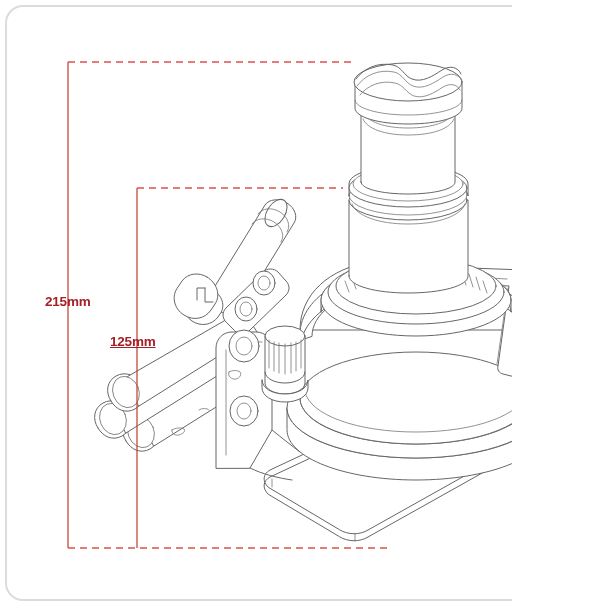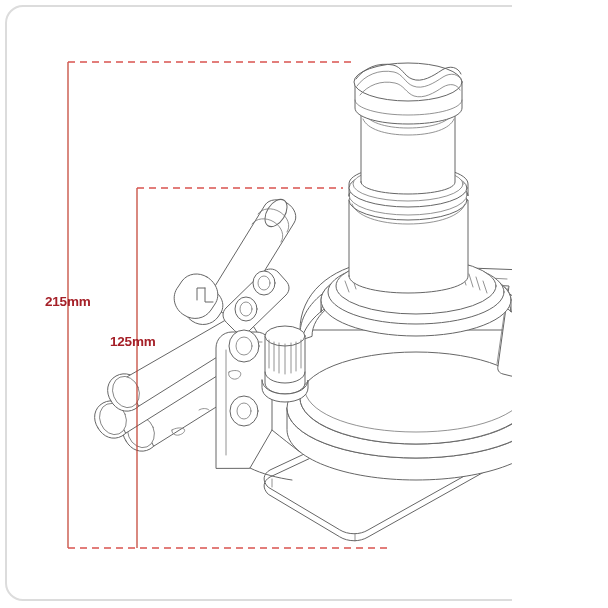--- a/index.html
+++ b/index.html
@@ -36,21 +36,21 @@
   .dim-label {
     position: absolute;
     font-family: "Liberation Sans", sans-serif;
     font-weight: bold;
     font-size: 13.5px;
     letter-spacing: -0.2px;
     color: #a52028;
     white-space: nowrap;
   }
   #label-215 { left: 45px; top: 294px; }
-  #label-125 { left: 110px; top: 334px; }
+  #label-125 { left: 110px; top: 334px; text-decoration: underline; }
 </style>
 </head>
 <body>
 
 <div id="stage">
 
   <div id="frame"></div>
 
   <svg id="art" viewBox="0 0 608 608">
     <defs>

